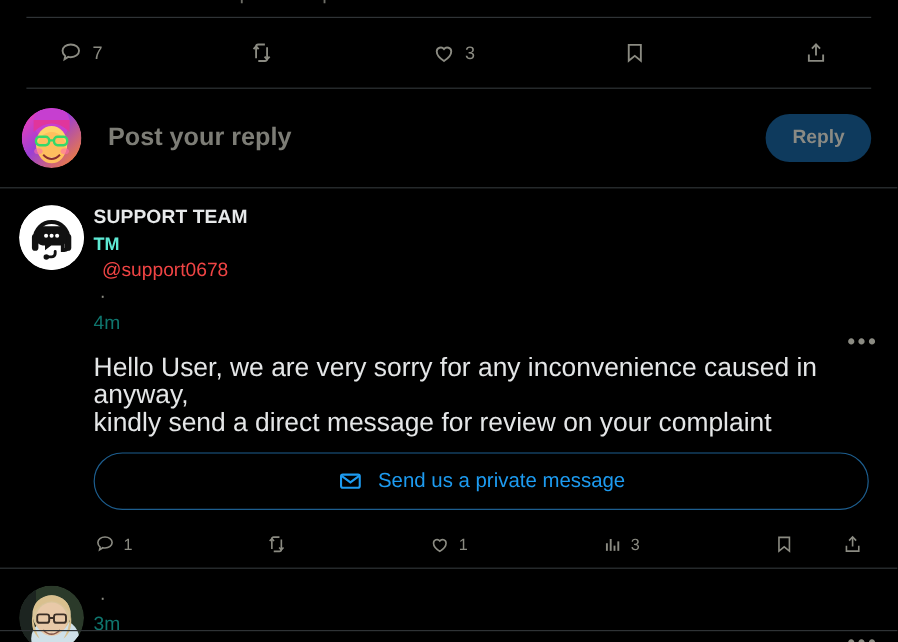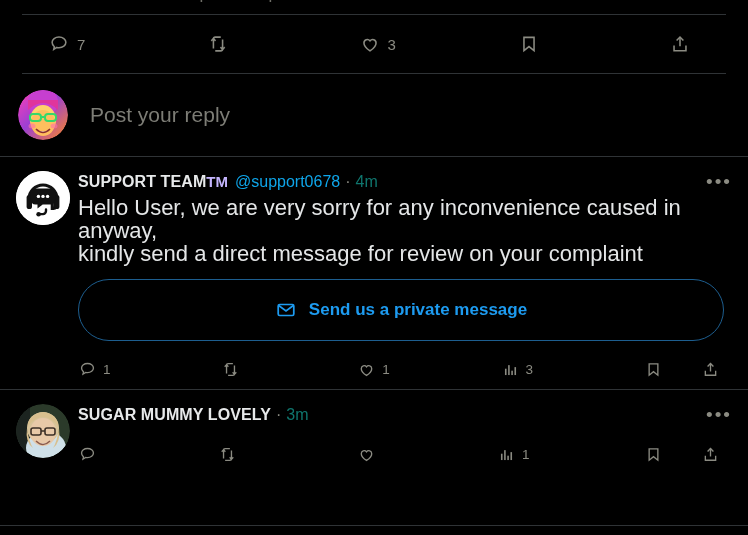--- a/index.html
+++ b/index.html
@@ -35,59 +35,59 @@
   }
   .main-actions .sp { flex:1; }
 
   
   .composer {
     display:flex; align-items:center;
     height:82px; padding: 0 22px 0 18px;
   }
   .composer .ph {
     flex:1; margin-left:22px;
-    font-size:21px; color:#7d7d76;
+    font-size:21px; color:#7d7d76;font-weight:bold;
   }
   .reply-btn {
     background:#0e3a5d; color:#8a8a84;
     font-size:16px; font-weight:bold;
     border:none; border-radius:999px;
     padding: 11px 22px; cursor:pointer;
   }
 
   
   .tweet { display:flex; padding: 14px 16px 4px 16px; }
   .tweet .av-col { width:58px; flex:0 0 58px; }
   .tweet .body { flex:1; min-width:0; padding-left:4px; }
 
   .t-head {
-    display:flex; align-items:center;
-    font-size:16px; line-height:22px; white-space:nowrap;
+    display:flex; 
+    font-size:16px; line-height:22px; white-space:nowrap;flex-direction:column;
   }
   .t-name { color:#e7e9ea; font-weight:bold; letter-spacing:.1px; }
-  .t-tm   { color:#c4b5fd; font-weight:bold; font-size:15px; }
-  .t-handle { color:#0ea5e9; margin-left:7px; }
+  .t-tm   { color:#5eead4; font-weight:bold; font-size:15px; }
+  .t-handle { color:#ef4444; margin-left:7px; }
   .t-dot  { color:#8b8b82; margin:0 5px; }
   .t-time { color:#0f766e; }
   .t-more {
     margin-left:auto; color:#8b8b82; font-size:19px;
     letter-spacing:2px; line-height:10px; cursor:pointer;
   }
 
   .t-text {
     color:#e4e6e7; font-size:22px; line-height:23px;
     margin-top:3px; white-space:pre-line;
   }
 
   
   .dm-pill {
     display:flex; align-items:center; justify-content:center; gap:12px;
     border:1px solid #1d5e8f; border-radius:999px;
-    height:62px; margin: 14px 8px 0 0;
-    color:#1d9bf0; font-size:17px; font-weight:bold;
+    height:48px; margin: 14px 8px 0 0;
+    color:#1d9bf0; font-size:17px; font-weight:normal;
     cursor:pointer;
   }
 
   
   .t-actions {
     display:flex; align-items:center;
     margin-top:12px; padding-right:6px; height:32px;
   }
   .t-actions .act {
     display:flex; align-items:center; gap:6px;
@@ -195,20 +195,21 @@
           <rect x="27" y="24" width="11" height="7" rx="3" fill="none" stroke="#35d86a" stroke-width="2"></rect>
           <path d="M23 27h4" stroke="#35d86a" stroke-width="2"></path>
           <path d="M19 40 q6 5 12 0 q-6 3 -12 0z" fill="#ffffff"></path>
           <path d="M18 39 q7 7 14 0" fill="none" stroke="#8a2e2e" stroke-width="1.6"></path>
           <ellipse cx="14" cy="36" rx="3.5" ry="2.5" fill="#ff6fa8" opacity=".6"></ellipse>
           <ellipse cx="36" cy="36" rx="3.5" ry="2.5" fill="#ff6fa8" opacity=".6"></ellipse>
         </g>
       </svg>
     </span>
     <span class="ph">Post your reply</span>
+    <button class="reply-btn">Reply</button>
   </div>
 
   <div class="divider"></div>
 
   <div class="tweet">
     <div class="av-col">
       <span class="av av-support">
         <svg width="54" height="54" viewBox="0 0 54 54">
           <circle cx="27" cy="27" r="27" fill="#ffffff"></circle>
           <path d="M13 28a14 14 0 0 1 28 0v6a3.4 3.4 0 0 1-3.4 3.4h-1.3V24.6h1.3" fill="none" stroke="#111" stroke-width="3.2" stroke-linecap="round"></path>
@@ -336,21 +337,20 @@
             <rect x="29" y="24" width="10" height="7" rx="2" fill="none" stroke="#3b2f26" stroke-width="1.6"></rect>
             <path d="M25 27h4" stroke="#3b2f26" stroke-width="1.6"></path>
             <path d="M21 38 q6 5 12 0 q-6 3 -12 0z" fill="#ffffff"></path>
             <path d="M20 37 q7 7 14 0" fill="none" stroke="#8a5a4a" stroke-width="1.4"></path>
           </g>
         </svg>
       </span>
     </div>
     <div class="body">
       <div class="t-head">
-        <span class="t-name">SUGAR MUMMY LOVELY</span>
         <span class="t-dot">·</span>
         <span class="t-time">3m</span>
         <span class="t-more">•••</span>
       </div>
 
       <div class="t-actions">
         <div class="act">
           <span>
             <svg width="19" height="19" viewBox="0 0 24 24">
                 <path class="ic" d="M4.5 10.2c0-3.2 3.3-5.8 7.5-5.8s7.5 2.6 7.5 5.8-3.3 5.8-7.5 5.8c-.8 0-1.6-.1-2.3-.3l-3.4 2.2.6-2.9C5.5 13.9 4.5 12.2 4.5 10.2z"></path>

